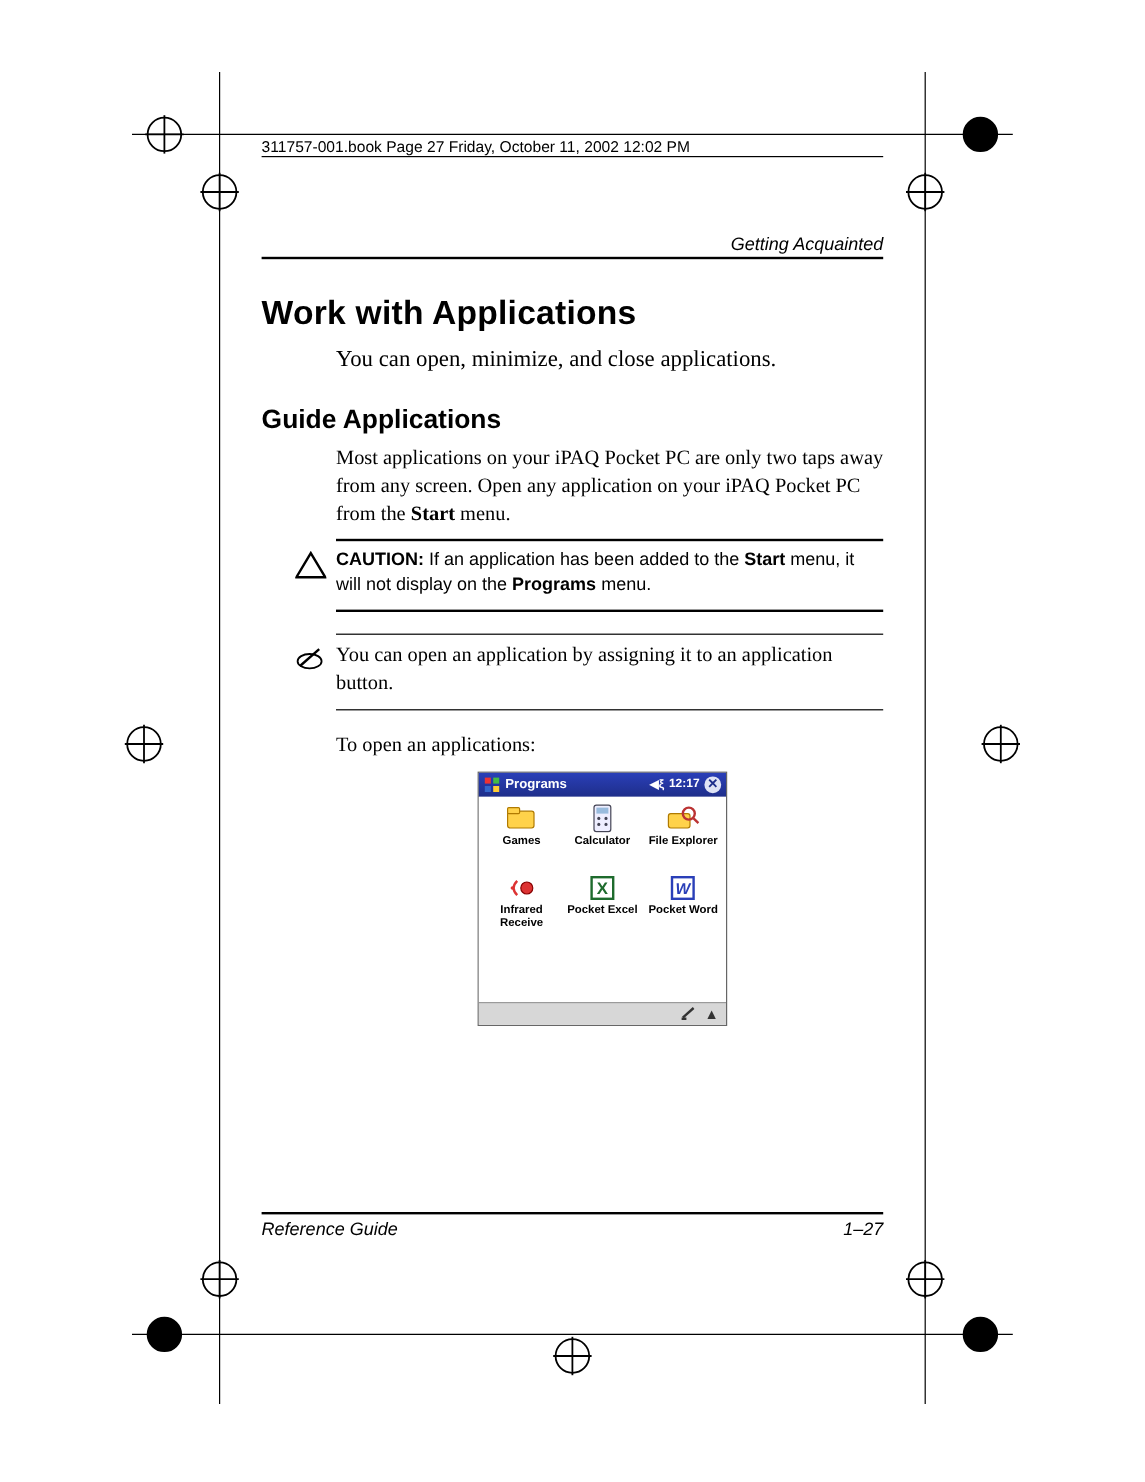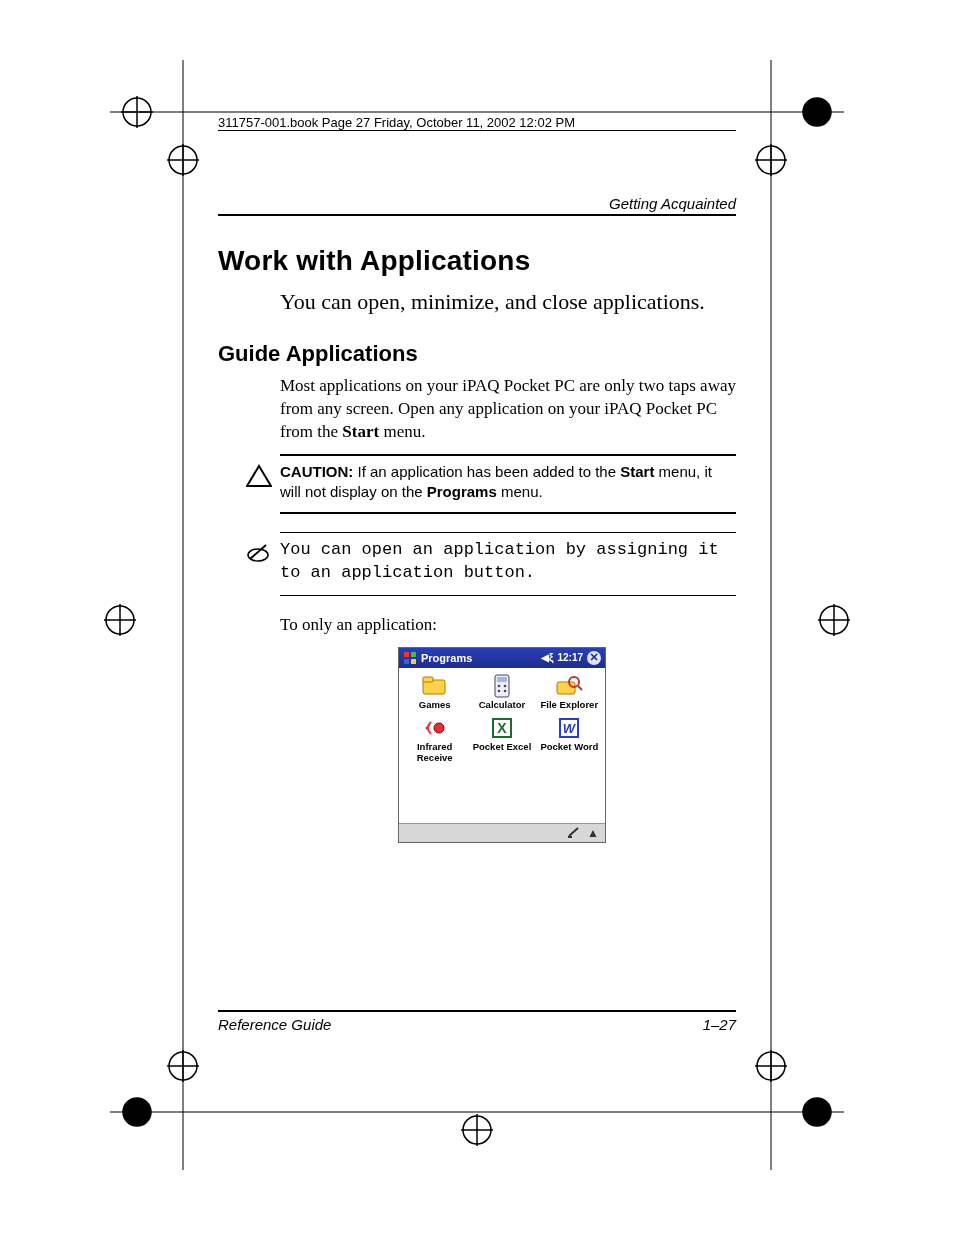--- a/index.html
+++ b/index.html
@@ -59,21 +59,21 @@
     font-weight: 800;
     font-size: 22px;
     margin: 24px 0 8px 0;
   }
   p.body {
     font-size: 17px;
     margin: 6px 0 6px 62px;
     line-height: 1.35;
   }
   p.body-intro {
-    font-size: 22px;
+    font-size: 19px;
     margin: 0 0 6px 62px;
     line-height: 1.35;
   }
   .rule {
     border-top: 2px solid #000;
     margin: 10px 0 6px 62px;
   }
   .callout {
     position: relative;
     margin: 0 0 0 62px;
@@ -84,21 +84,20 @@
   .callout .icon {
     position: absolute;
     left: -34px;
     top: 2px;
   }
   .note {
     position: relative;
     margin: 0 0 0 62px;
     font-size: 17px;
     line-height: 1.35;
-    font-family: Liberation Mono, monospace;
   }
   .note .icon {
     position: absolute;
     left: -36px;
     top: 2px;
   }
   ol.steps {
     margin: 6px 0 6px 62px;
     padding-left: 22px;
     font-size: 17px;
@@ -134,21 +133,21 @@
   }
   .device .titlebar .closebtn {
     width: 14px; height: 14px; border-radius: 50%;
     background: #dfe3f5; color: #1e2e8a;
     display: inline-flex; align-items: center; justify-content: center;
     font-size: 11px; font-weight: 900;
   }
   .device .grid {
     display: grid;
     grid-template-columns: repeat(3, 1fr);
-    gap: 6px 4px;
+    gap: 22px 4px;
     padding: 6px 4px 60px 4px;
     background: #fff;
   }
   .device .appitem {
     text-align: center;
     font-size: 9.5px;
     font-weight: 700;
     line-height: 1.1;
   }
   .device .appitem .ic {
@@ -267,21 +266,21 @@
       <span class="icon">
         <svg width="28" height="22">
           <ellipse cx="14" cy="14" rx="10" ry="6" fill="none" stroke="#000" stroke-width="1.5"></ellipse>
           <line x1="6" y1="18" x2="22" y2="4" stroke="#000" stroke-width="2"></line>
         </svg>
       </span>
       <span>You can open an application by assigning it to an application button.</span>
     </div>
     <div class="rule" style="border-top-width:1px;"></div>
 
-    <p class="body" style="margin-top:18px;">To only an application:</p>
+    <p class="body" style="margin-top:18px;">To open an applications:</p>
 
 
     <div class="screenshot-wrap">
       <div class="device">
         <div class="titlebar">
           <span class="winlogo">
             <svg width="14" height="14">
                 <rect x="1" y="1" width="5" height="5" fill="#e33"></rect>
                 <rect x="8" y="1" width="5" height="5" fill="#4b4"></rect>
                 <rect x="1" y="8" width="5" height="5" fill="#36c"></rect>

